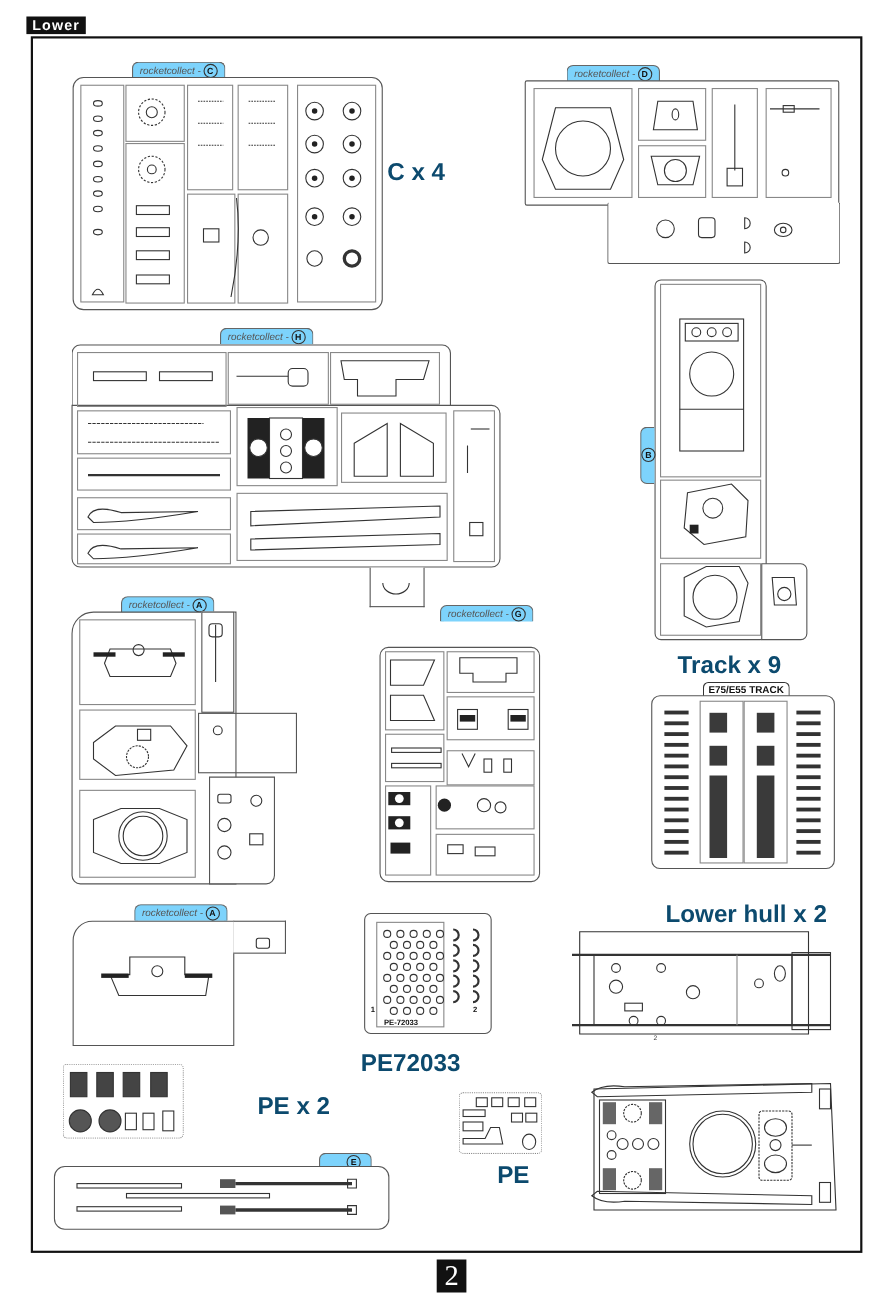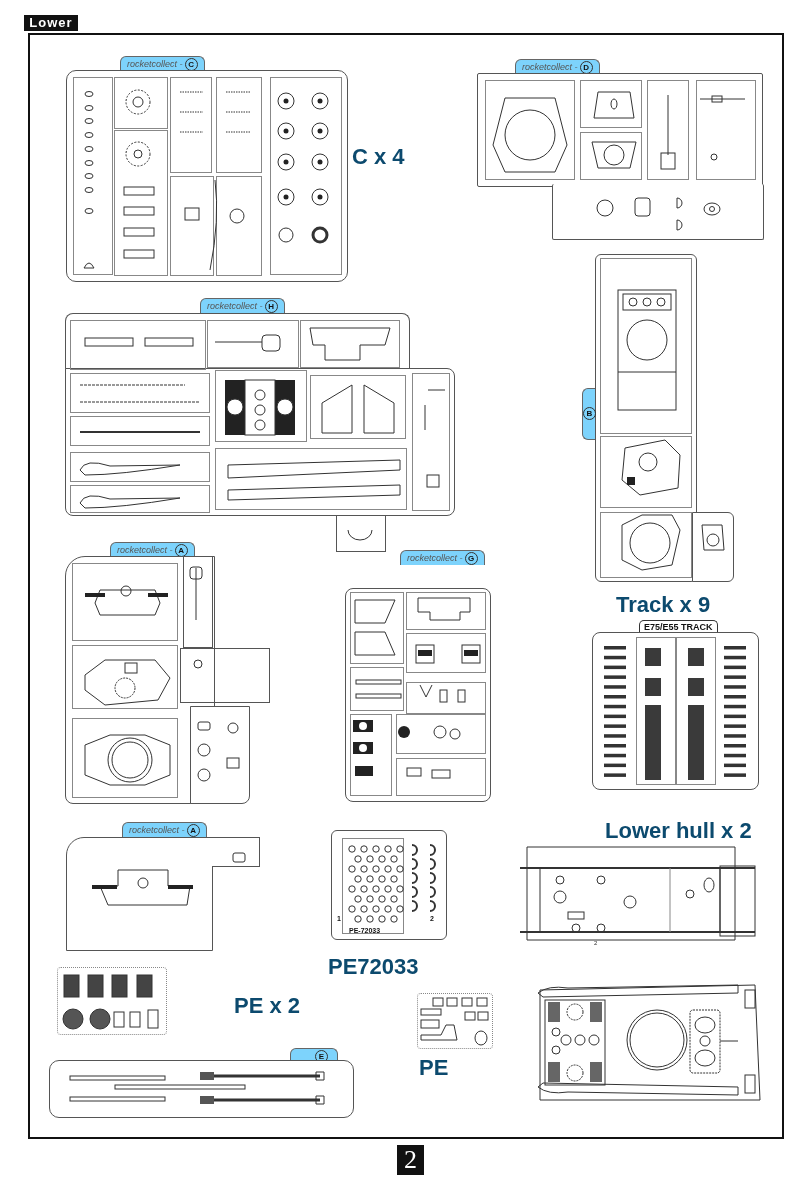--- a/index.html
+++ b/index.html
@@ -451,21 +451,21 @@
         <rect x="477" y="998" width="10" height="8"></rect>
         <rect x="465" y="1012" width="10" height="8"></rect>
         <rect x="478" y="1012" width="10" height="8"></rect>
         <rect x="421" y="1009" width="20" height="6"></rect>
         <rect x="421" y="1020" width="18" height="8"></rect>
         <ellipse cx="481" cy="1038" rx="6" ry="7"></ellipse>
         <path d="M421 1035 l20 0 l5 -10 l8 0 l3 15 l-36 0 z"></path>
       </g>
   </svg>
 </div>
-<div class="abs label" style="left:419px;top:1055px;">PE</div>
+<div class="abs label" style="left:452px;top:1055px;">PE</div>
 
 <svg style="left:0;top:0;width:807px;height:1180px;">
   <polygon points="540,990 755,985 760,1100 540,1100" class="ln" stroke="#999"></polygon>
   <path d="M538 993 q10 -8 30 -5 l170 -3 l0 8 l-195 4 z" class="ln"></path>
   <path d="M538 1087 q10 8 30 5 l170 3 l0 -8 l-195 -4 z" class="ln"></path>
   <rect x="545" y="1000" width="60" height="85" class="ln"></rect>
   <rect x="548" y="1002" width="12" height="20" fill="#666"></rect>
     <rect x="590" y="1002" width="12" height="20" fill="#666"></rect>
   <rect x="548" y="1062" width="12" height="20" fill="#666"></rect>
     <rect x="590" y="1062" width="12" height="20" fill="#666"></rect>

